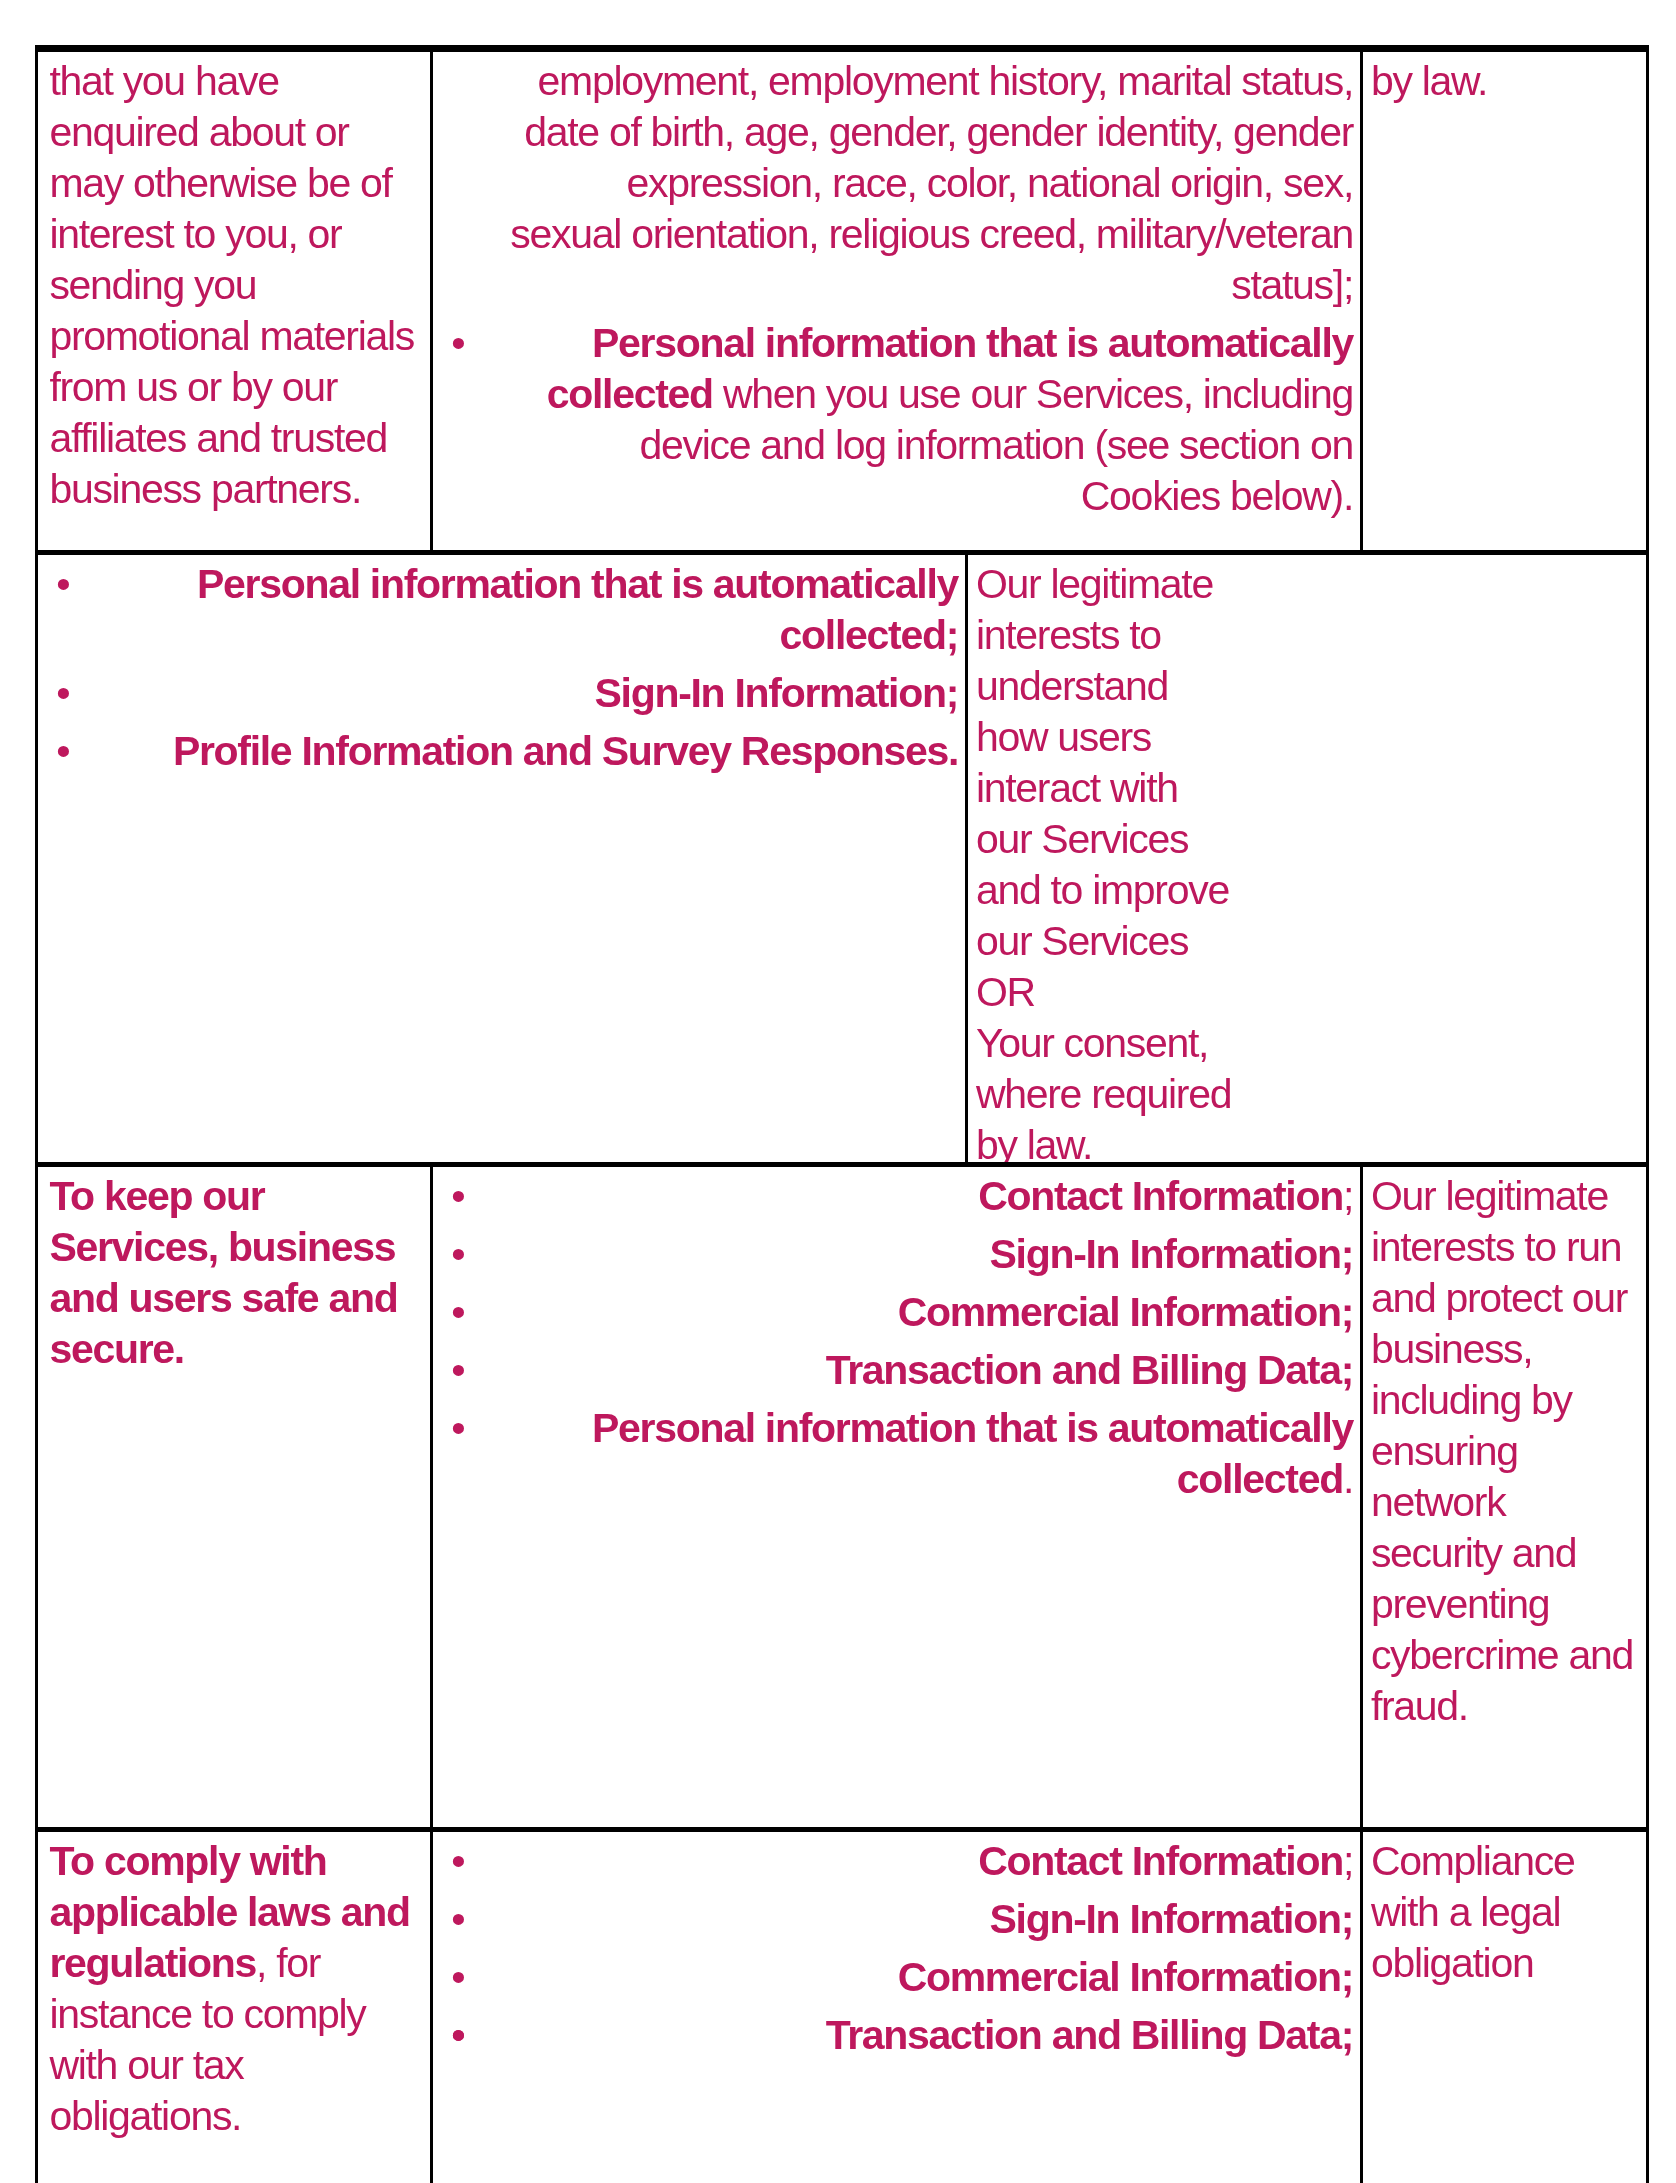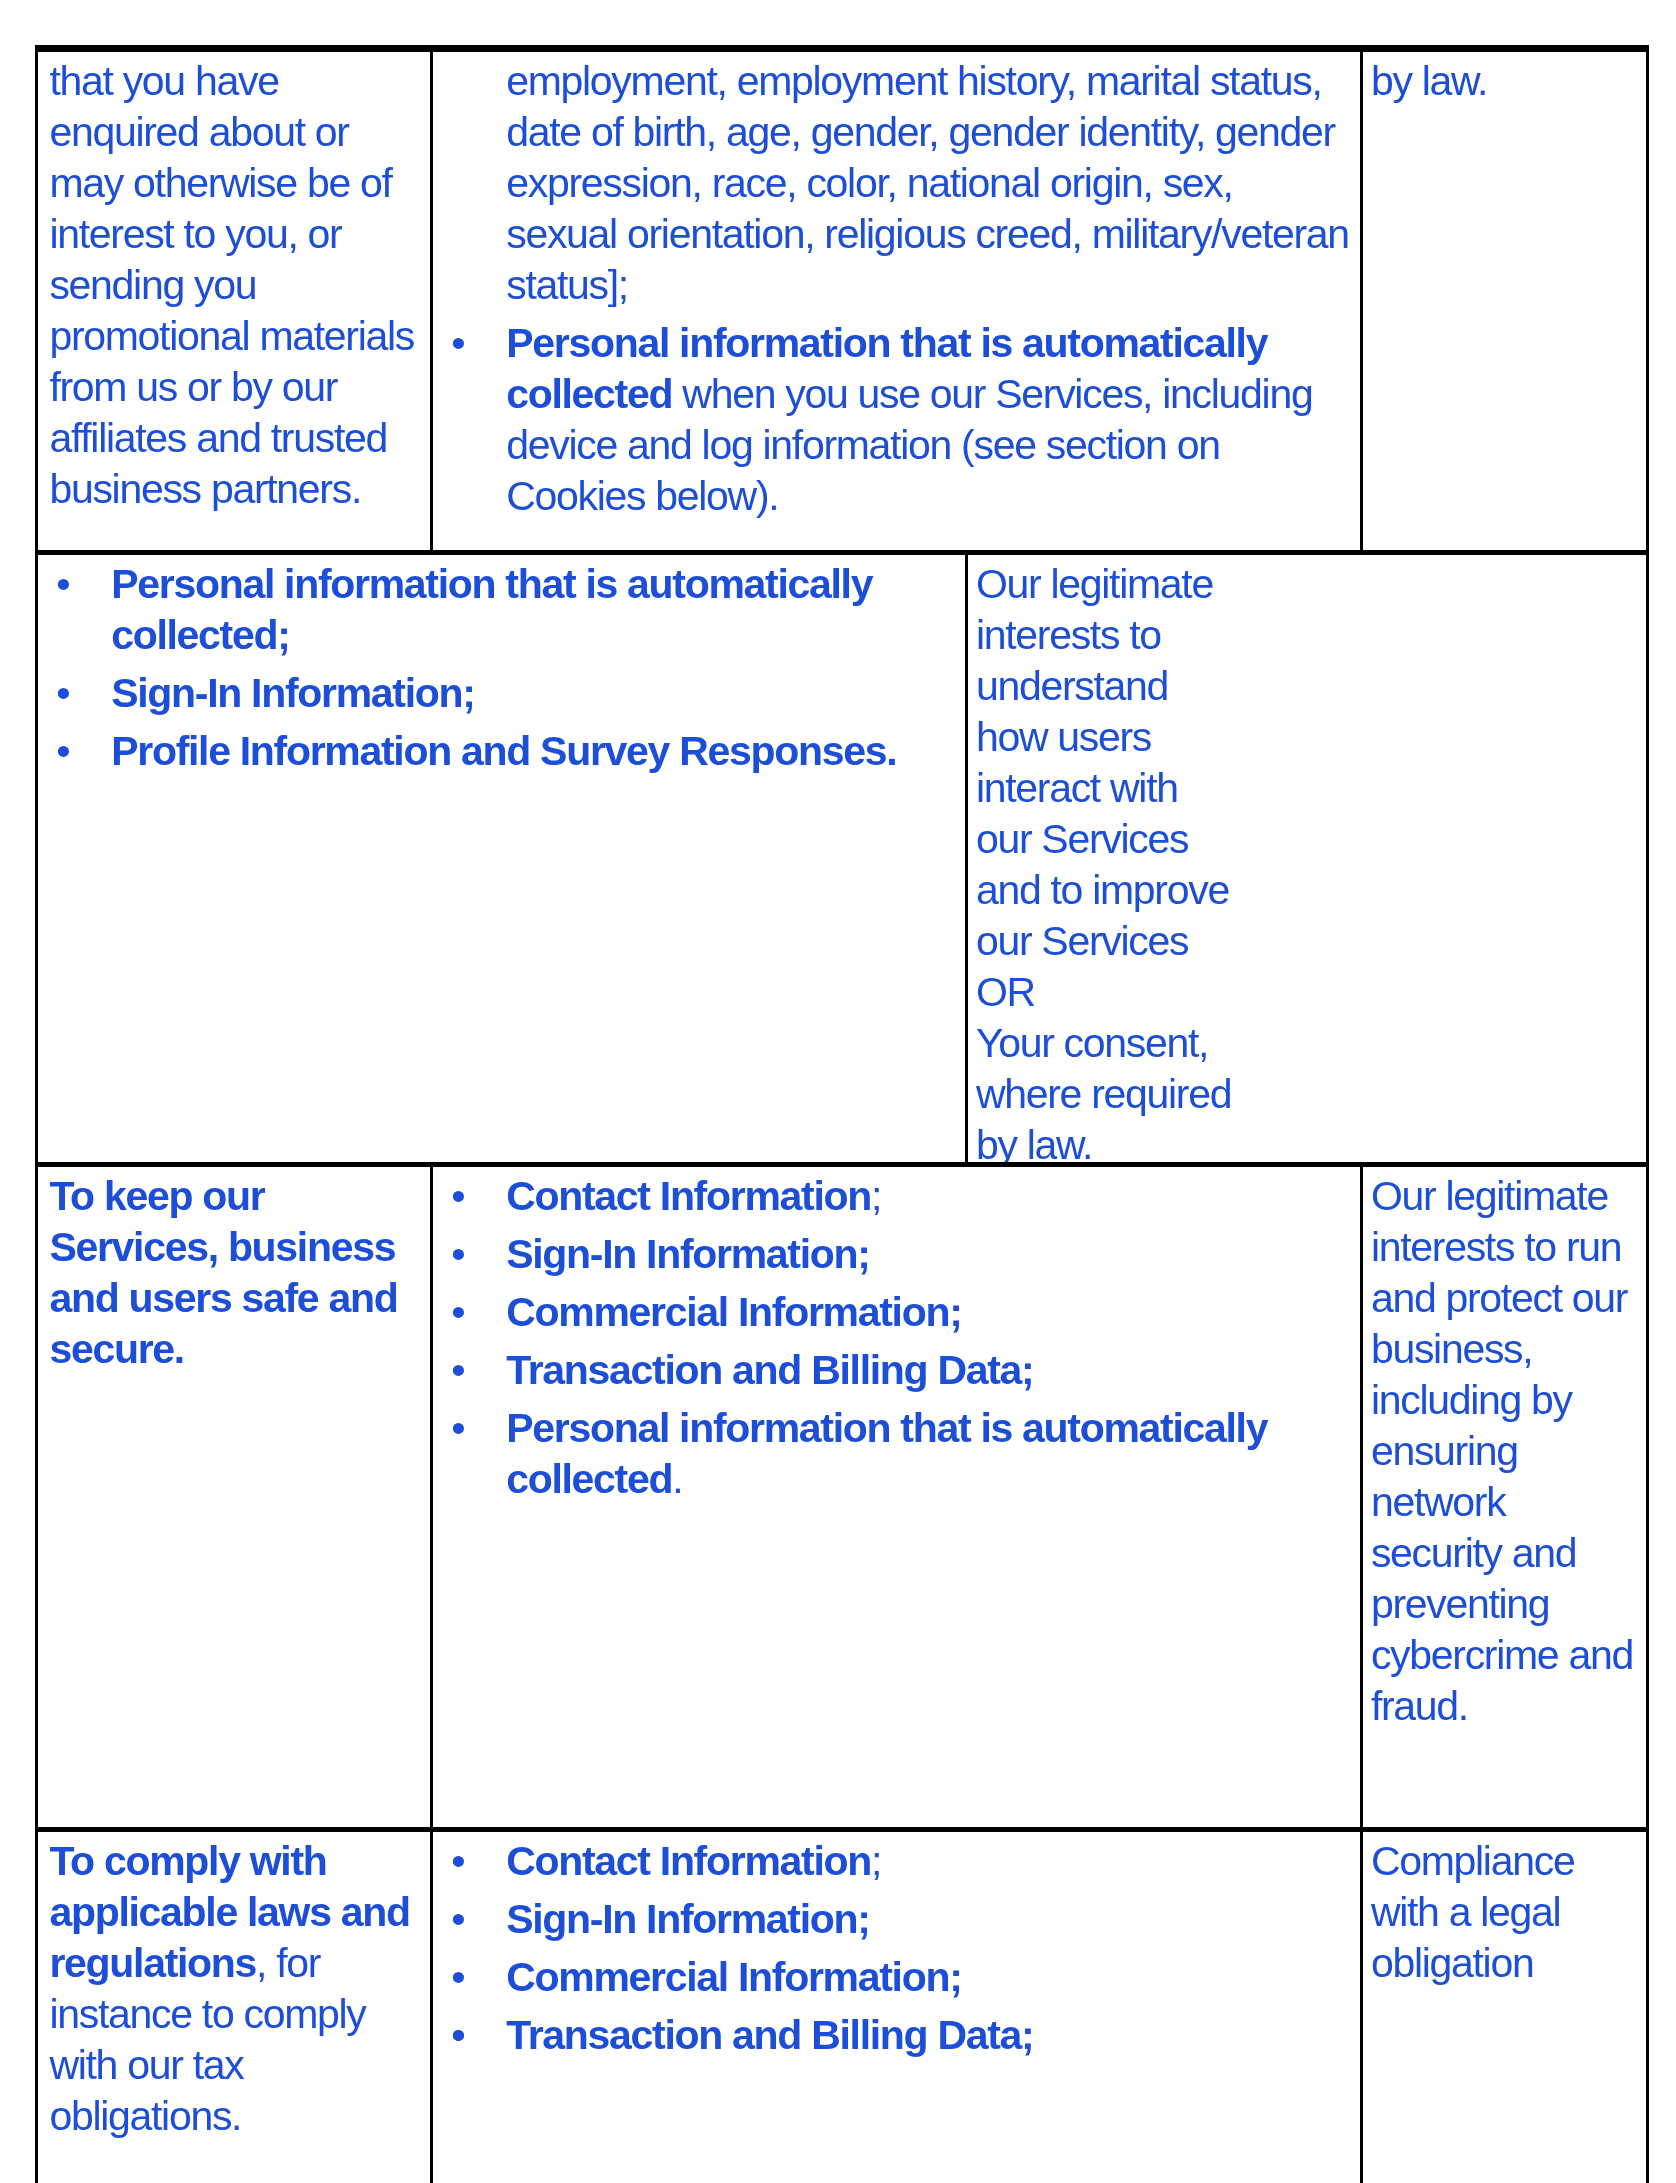--- a/index.html
+++ b/index.html
@@ -33,21 +33,21 @@
     display: flex;
     border-bottom: 5.7px solid #000000;
   }
   .trow:last-child { border-bottom: none; }
   .cell {
     box-sizing: border-box;
     overflow: hidden;
     font-size: 41px;
     line-height: 51px;
     letter-spacing: -1.3px;
-    color: #1d4ed8;
+    color: #be185d;
   }
   .cell.purpose {
     width: 395px;
     border-right: 3.9px solid #000000;
     padding: 4.4px 6.1px 0 11.4px;
   }
   .cell.information {
     width: 930px;
     border-right: 3.9px solid #000000;
     padding: 4.4px 7px 0 5.2px;
@@ -57,21 +57,21 @@
     padding: 3.5px 4.4px 0 7.9px;
   }
   
   .r0 .cell { height: 498px; }
   .r1 .cell { height: 607px; }
   .r2 .cell { height: 660px; }
   .r3 .cell { height: 422px; }
   .r4 .cell { height: 304px; }
 
   .para { position: relative; margin: 0; }
-  .information .para { margin-bottom: 7px; }
+  .information .para { margin-bottom: 7px; text-align: right; }
   .para.bullet { padding-left: 68px; }
   .para.indent { padding-left: 68px; }
   .para.bullet .marker {
     position: absolute;
     left: 13px;
     top: 0;
   }
   
   .cell.tight { line-height: 46px; }
   .cell.tight .para { margin-bottom: 1.7px; }

